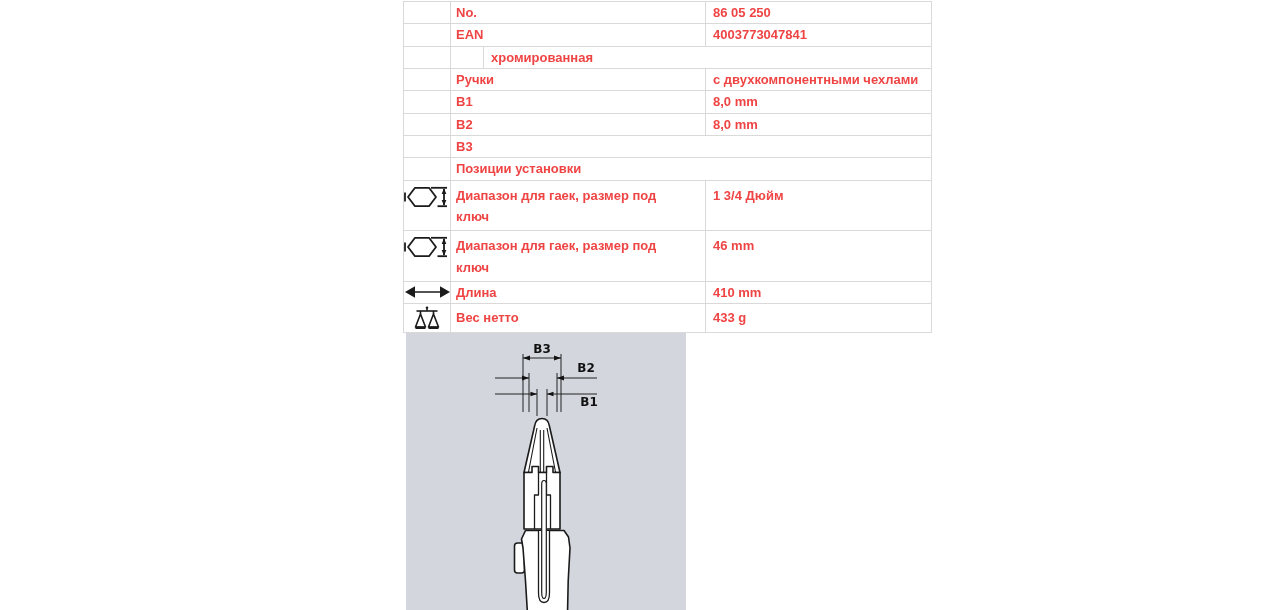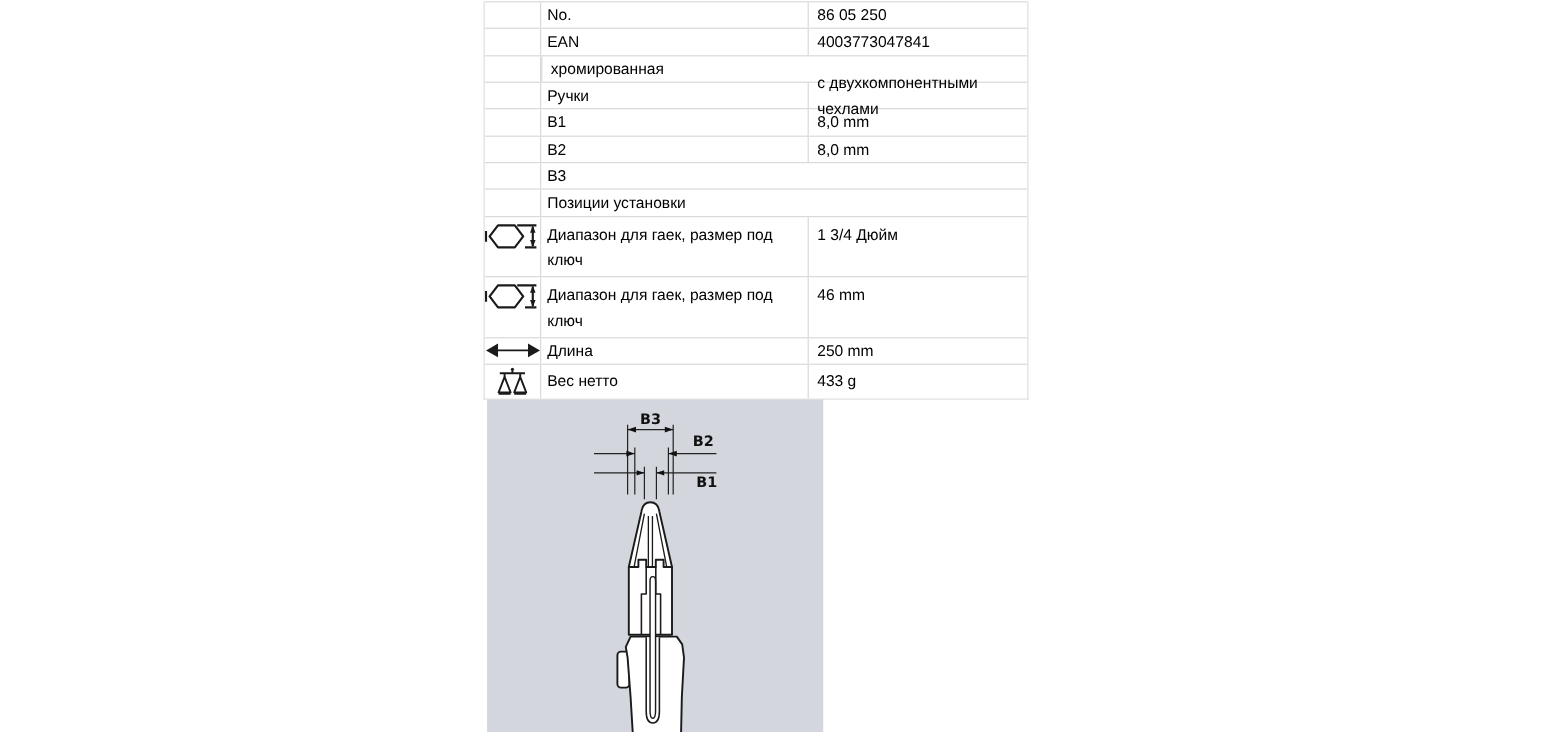--- a/index.html
+++ b/index.html
@@ -4,46 +4,46 @@
 <style>
   html,body{margin:0;padding:0;background:#ffffff;}
   body{
     width:1284px;height:610px;overflow:hidden;position:relative;
     font-family:"Liberation Sans",sans-serif;
   }
   .stage{position:absolute;inset:0;}
 
   
   .spec-table{
-    position:absolute;left:403px;top:1px;width:454px;
+    position:absolute;left:403px;top:1px;width:529px;
     border-left:1px solid #d9d9d9;border-right:1px solid #d9d9d9;
     border-bottom:1px solid #d9d9d9;
     box-sizing:border-box;
-    color:#000000;font-size:13px;
+    color:#ef4444;font-size:13px;font-weight:bold;
   }
   .row{
     display:flex;box-sizing:border-box;height:22.33px;
     border-top:1px solid #d9d9d9;background:#ffffff;
   }
   .row.tall{height:50.6px;}
   .row.wt{height:28.7px;}
   .cell{box-sizing:border-box;}
   .c-icon{
     width:47px;flex:0 0 47px;border-right:1px solid #d9d9d9;
     display:flex;align-items:center;justify-content:center;
   }
   .row.tall .c-icon{align-items:flex-start;padding-top:3px;}
   .row.wt .c-icon{padding-top:2px;align-items:flex-start;}
   .c-label{
     width:222px;flex:0 0 222px;padding-left:5px;padding-right:13px;
     display:flex;align-items:center;line-height:21.5px;
   }
   .c-value{
     flex:1;border-left:1px solid #d9d9d9;padding-left:7px;
-    display:flex;align-items:center;line-height:21.5px;
+    display:flex;align-items:center;line-height:21.5px;margin-left:32px;
   }
   .row.tall .c-label,.row.tall .c-value{align-items:flex-start;padding-top:4px;}
 
   .icon-svg{display:block;}
 
   
   .diagram{
     position:absolute;left:406px;top:333px;width:280px;height:277px;
     background:#d3d7dd;
   }
@@ -165,21 +165,21 @@
           <svg class="icon-svg" width="45" height="14" viewBox="0 0 45 14">
     <path d="M6,7 H39" stroke="#1b1b1b" stroke-width="1.6"></path>
     <polygon points="0,7 10,1.2 10,12.8" fill="#1b1b1b"></polygon>
     <polygon points="45,7 35,1.2 35,12.8" fill="#1b1b1b"></polygon>
   </svg>
         </div>
     <div class="cell c-label">
       <span>Длина</span>
     </div>
     <div class="cell c-value">
-      <span>250 mm</span>
+      <span>410 mm</span>
     </div>
   </div>
       <div class="row wt">
     <div class="cell c-icon">
           <svg class="icon-svg" width="28" height="25" viewBox="0 0 28 25">
     <g stroke="#1b1b1b" stroke-width="1.6" fill="none">
       <circle cx="14" cy="1.8" r="1.3" fill="#1b1b1b" stroke="none"></circle>
       <path d="M14,2.5 V5"></path>
       <path d="M3.5,5 H24.5"></path>
       <path d="M7.5,5 L7.5,8"></path>

